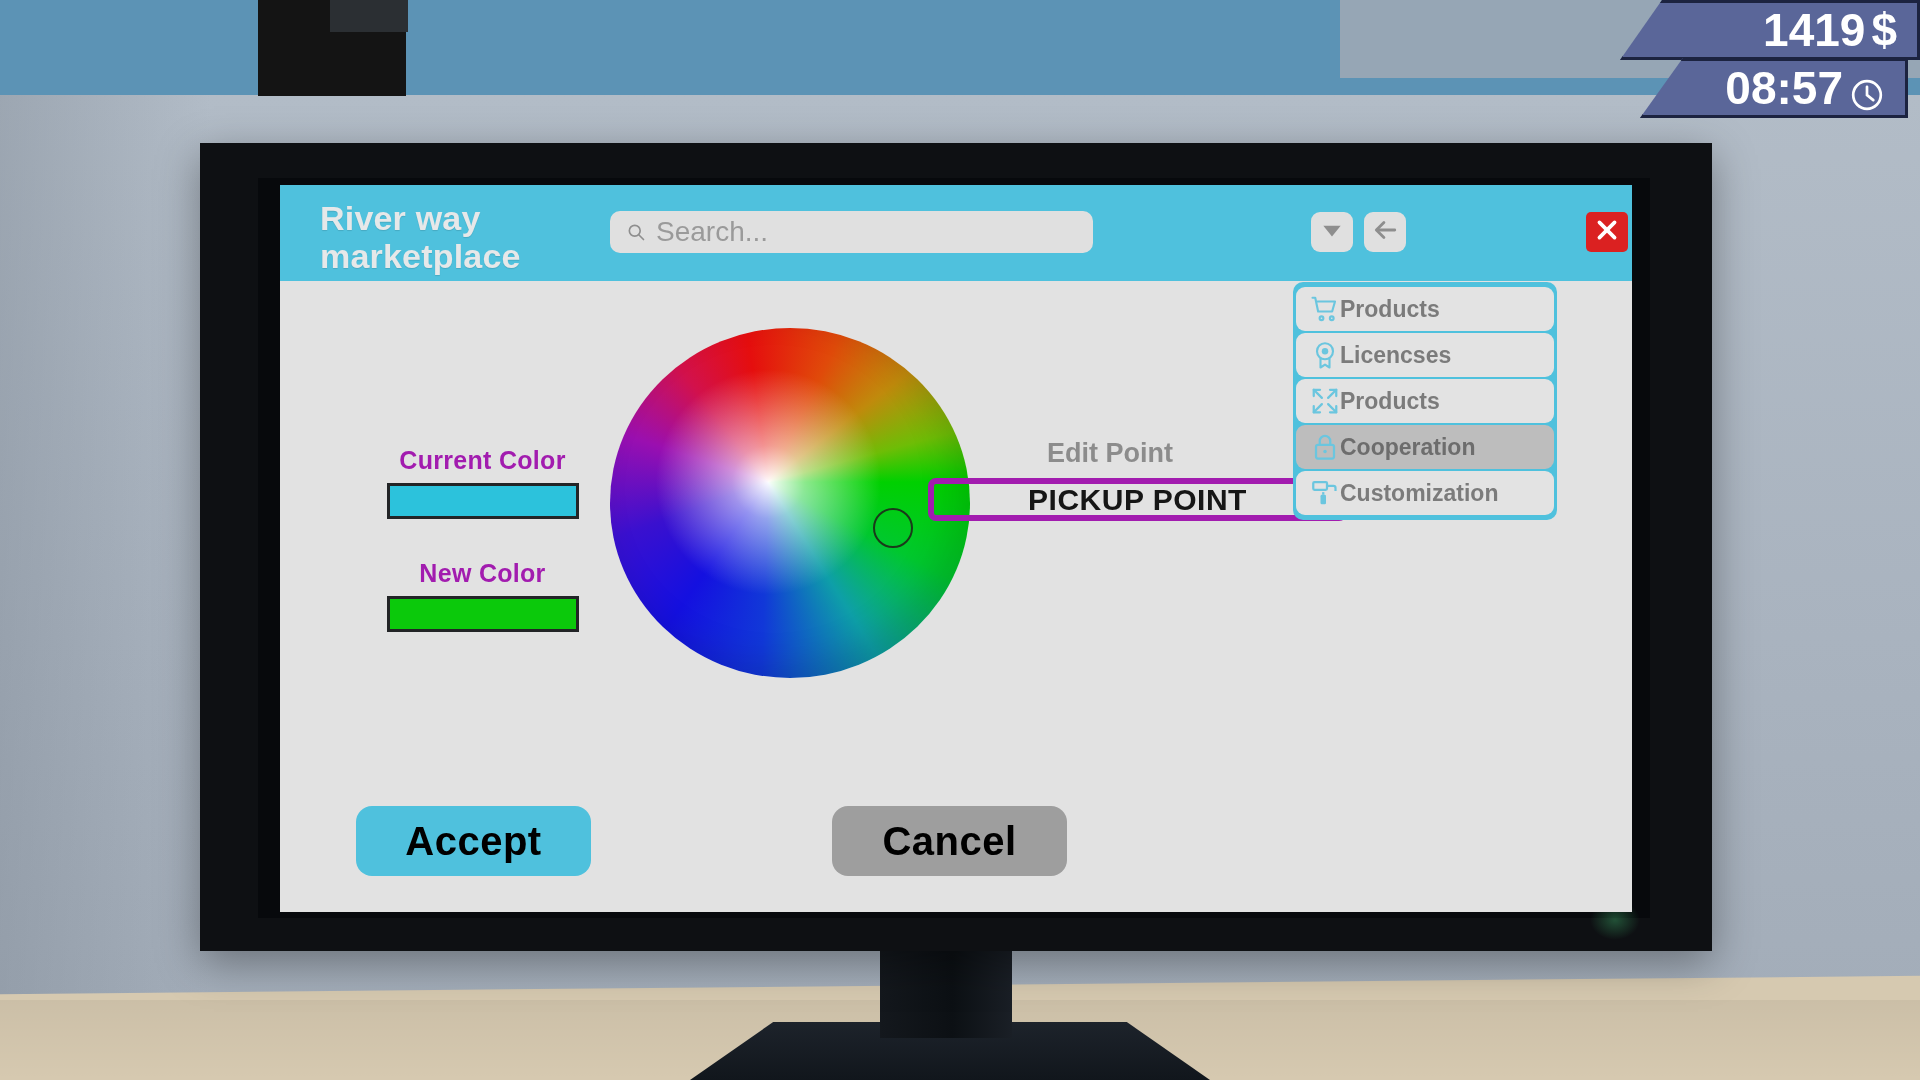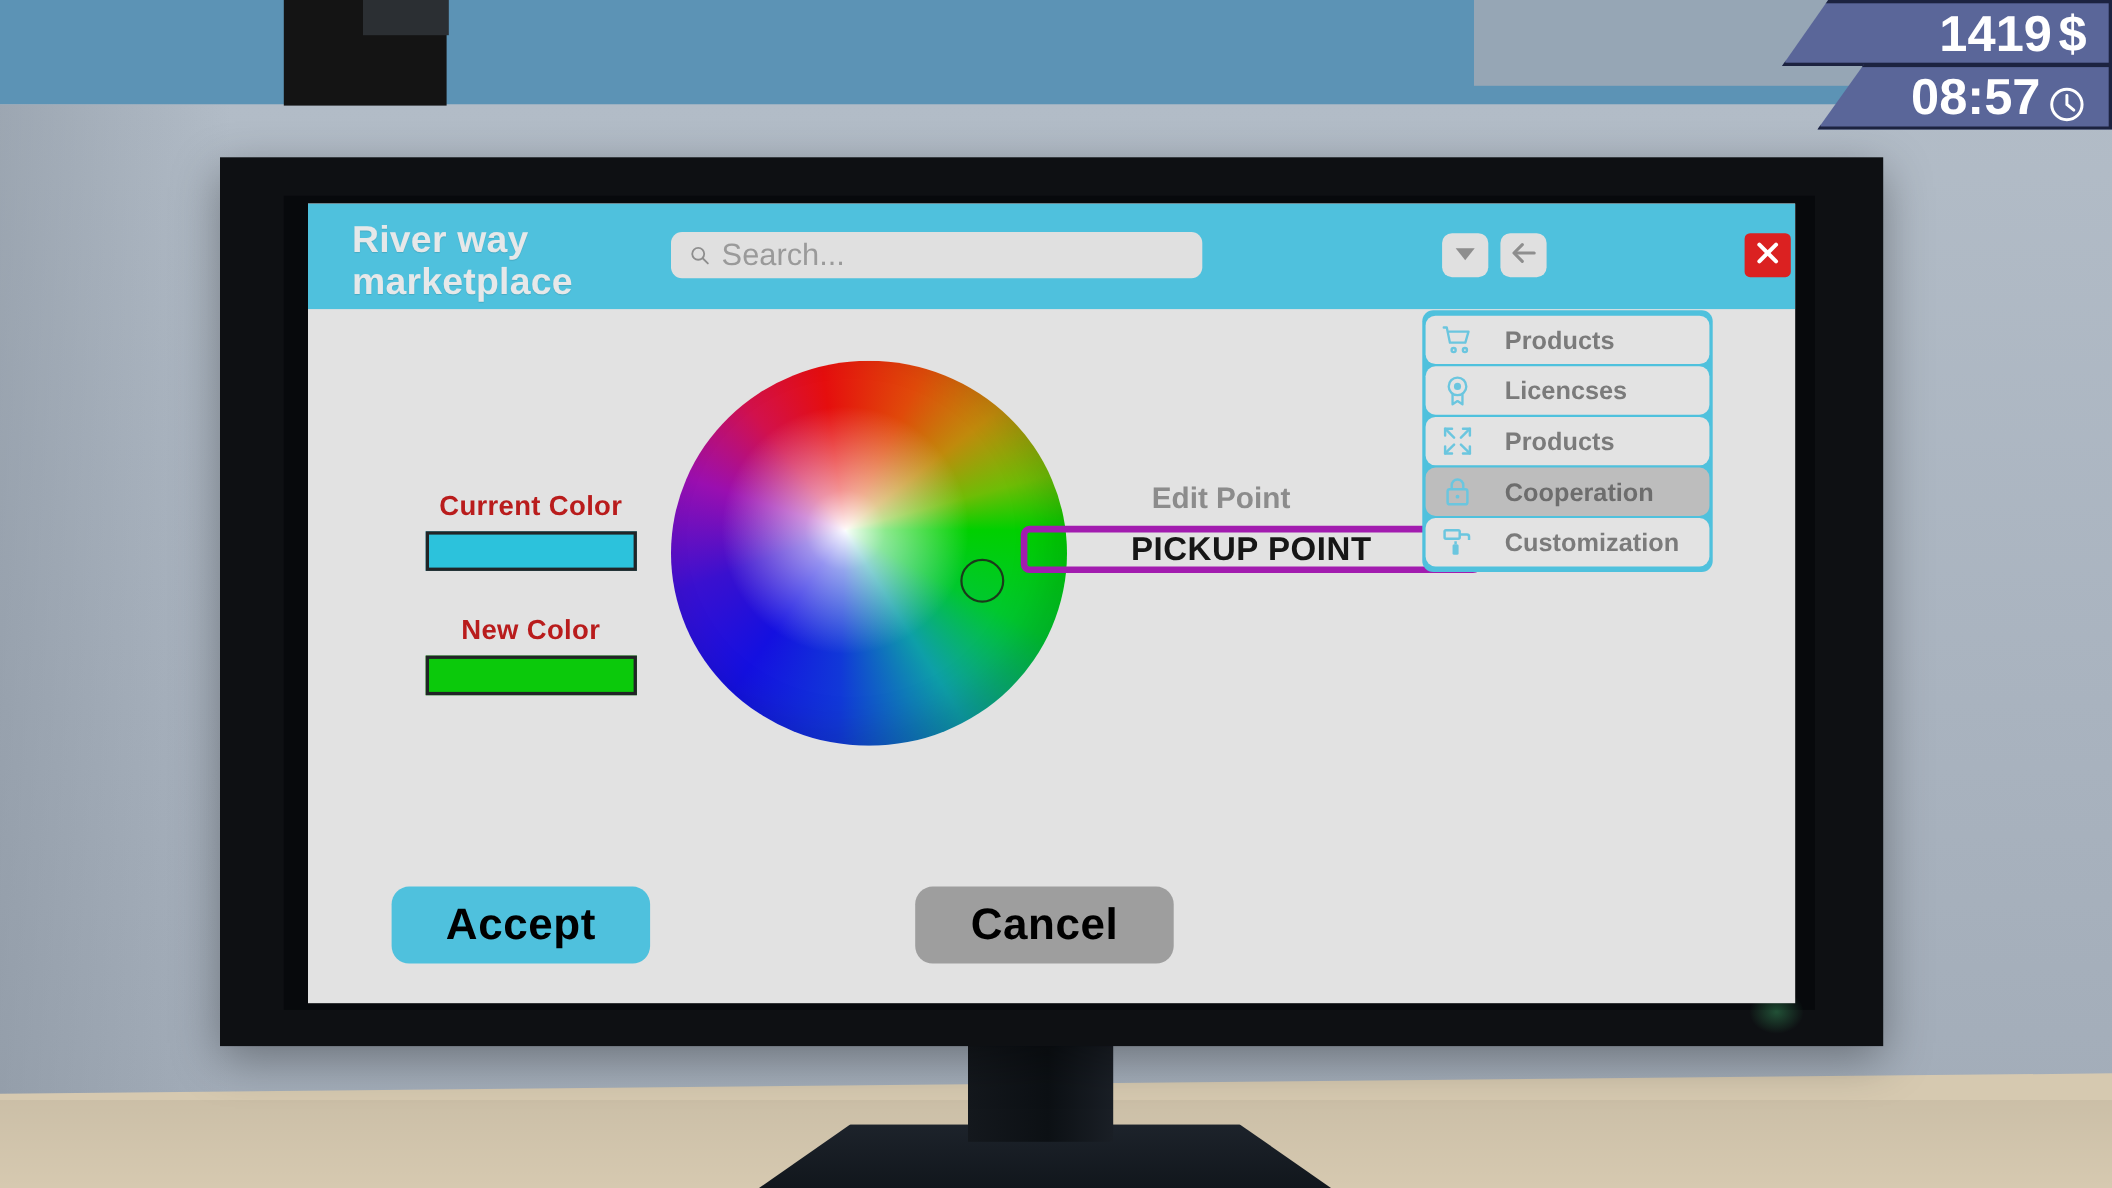--- a/index.html
+++ b/index.html
@@ -124,21 +124,21 @@
     cursor:pointer;
   }
   .close-btn svg { width:26px; height:26px; }
 
   
   .content { position:absolute; left:0; top:96px; width:100%; height:631px; }
 
   
   .swatch-group { position:absolute; left:105px; top:165px; width:195px; text-align:center; }
   .swatch-label {
-    color:#b91c1c; font-size:25px; font-weight:bold; letter-spacing:.3px;
+    color:#a21caf; font-size:25px; font-weight:bold; letter-spacing:.3px;
     margin-bottom:8px;
   }
   .swatch {
     width:192px; height:36px; border:3px solid #222426;
     margin:0 auto 40px auto;
   }
 
   
   .wheel {
     position:absolute; left:330px; top:47px; width:360px; height:350px;
@@ -181,21 +181,21 @@
     color:#161616; font-size:30px; font-weight:bold; letter-spacing:.5px;
     cursor:pointer;
   }
 
   
   .side-menu {
     position:absolute; left:1013px; top:1px; width:264px;
     background:#4FC1DD; border-radius:10px; padding:3px;
   }
   .side-item {
-    display:flex; align-items:center; gap:28px;
+    display:flex; align-items:center; gap:0;
     height:44px; padding:0 14px; margin:2px 0;
     background:#E3E3E3; border-radius:9px;
     color:#7b7b7b; font-size:23px; font-weight:bold;
     cursor:pointer;
   }
   .side-item.active { background:#BDBDBD; color:#6d6d6d; }
   .side-icon { width:30px; height:30px; flex:0 0 auto; color:#6BC6DF; }
   .side-icon svg { width:30px; height:30px; display:block; }
 
   
@@ -220,21 +220,21 @@
     padding-right:20px;
     background:#5A6699;
     border:3px solid #1C2340;
   }
   #hud-money {
     top:0; right:0; width:300px; height:60px;
     clip-path:polygon(14% 0, 100% 0, 100% 100%, 0 100%);
     padding-left:60px;
   }
   #hud-time {
-    top:58px; right:0; width:268px; height:60px;
+    top:58px; right:12px; width:268px; height:60px;
     clip-path:polygon(16% 0, 100% 0, 100% 100%, 0 100%);
     padding-left:60px;
   }
   .hud-icon { width:36px; height:36px; flex:0 0 auto; }
 </style>
 </head>
 <body>
 
 <div id="scene">
 

